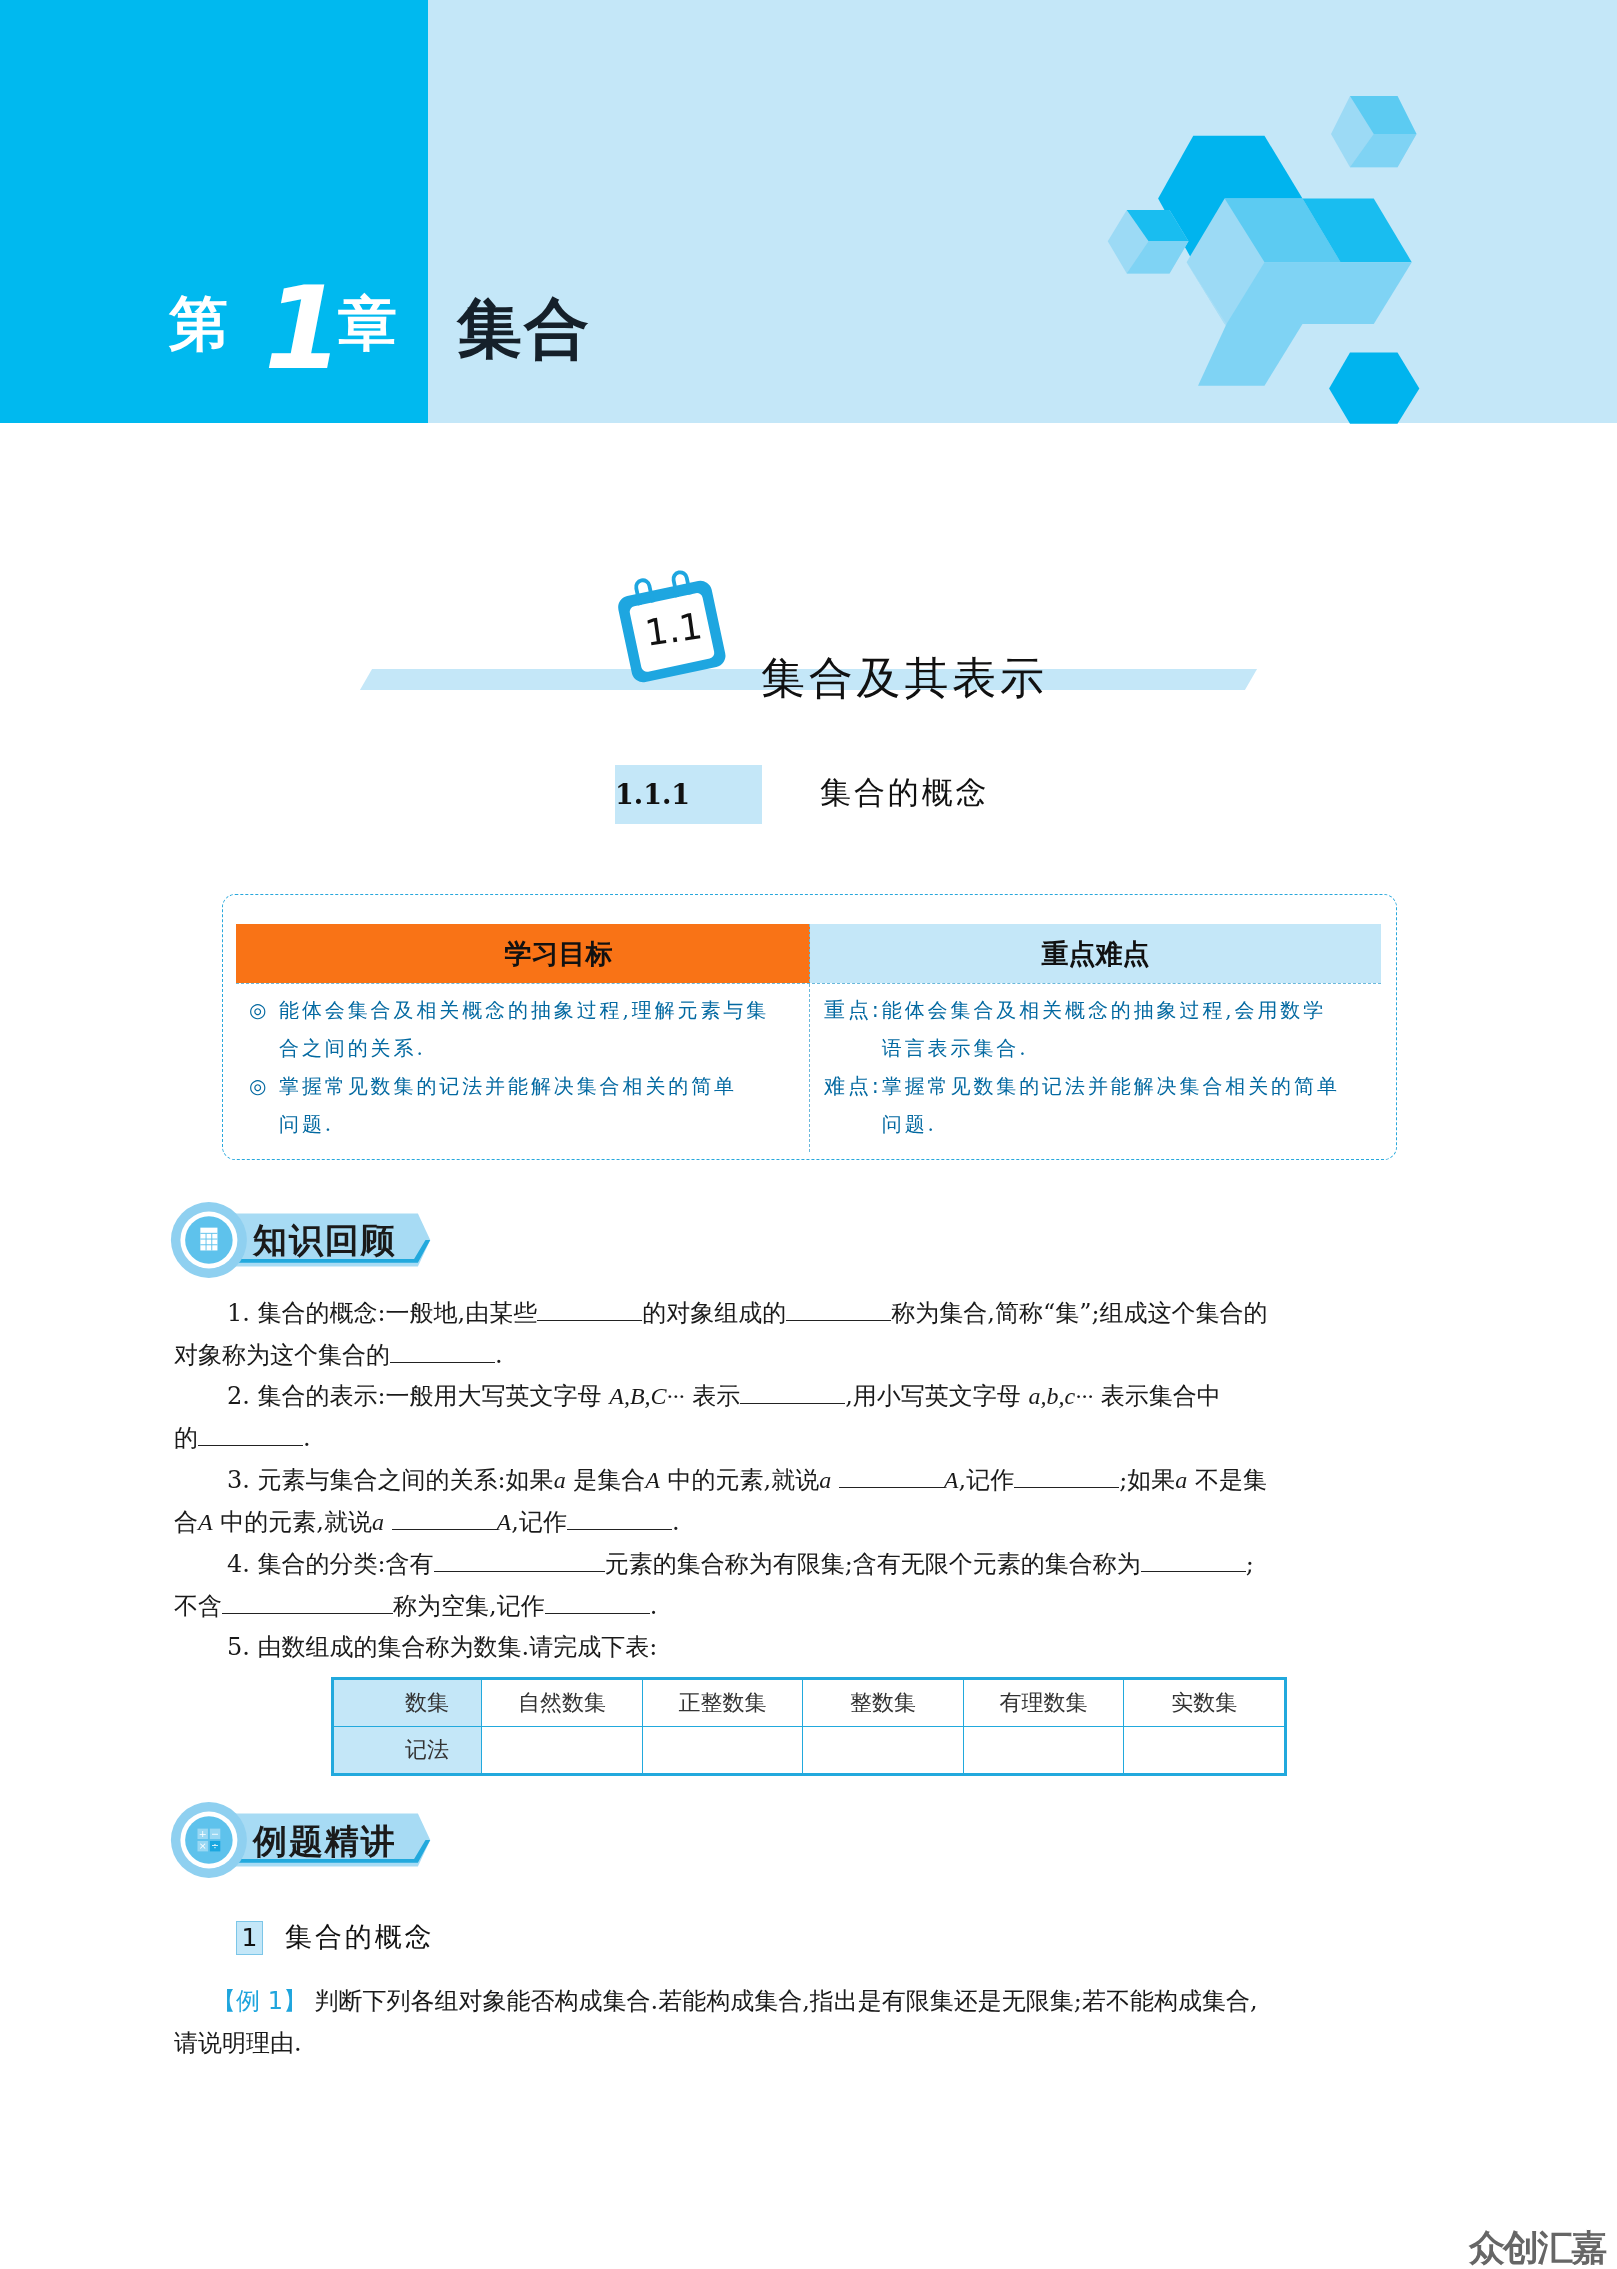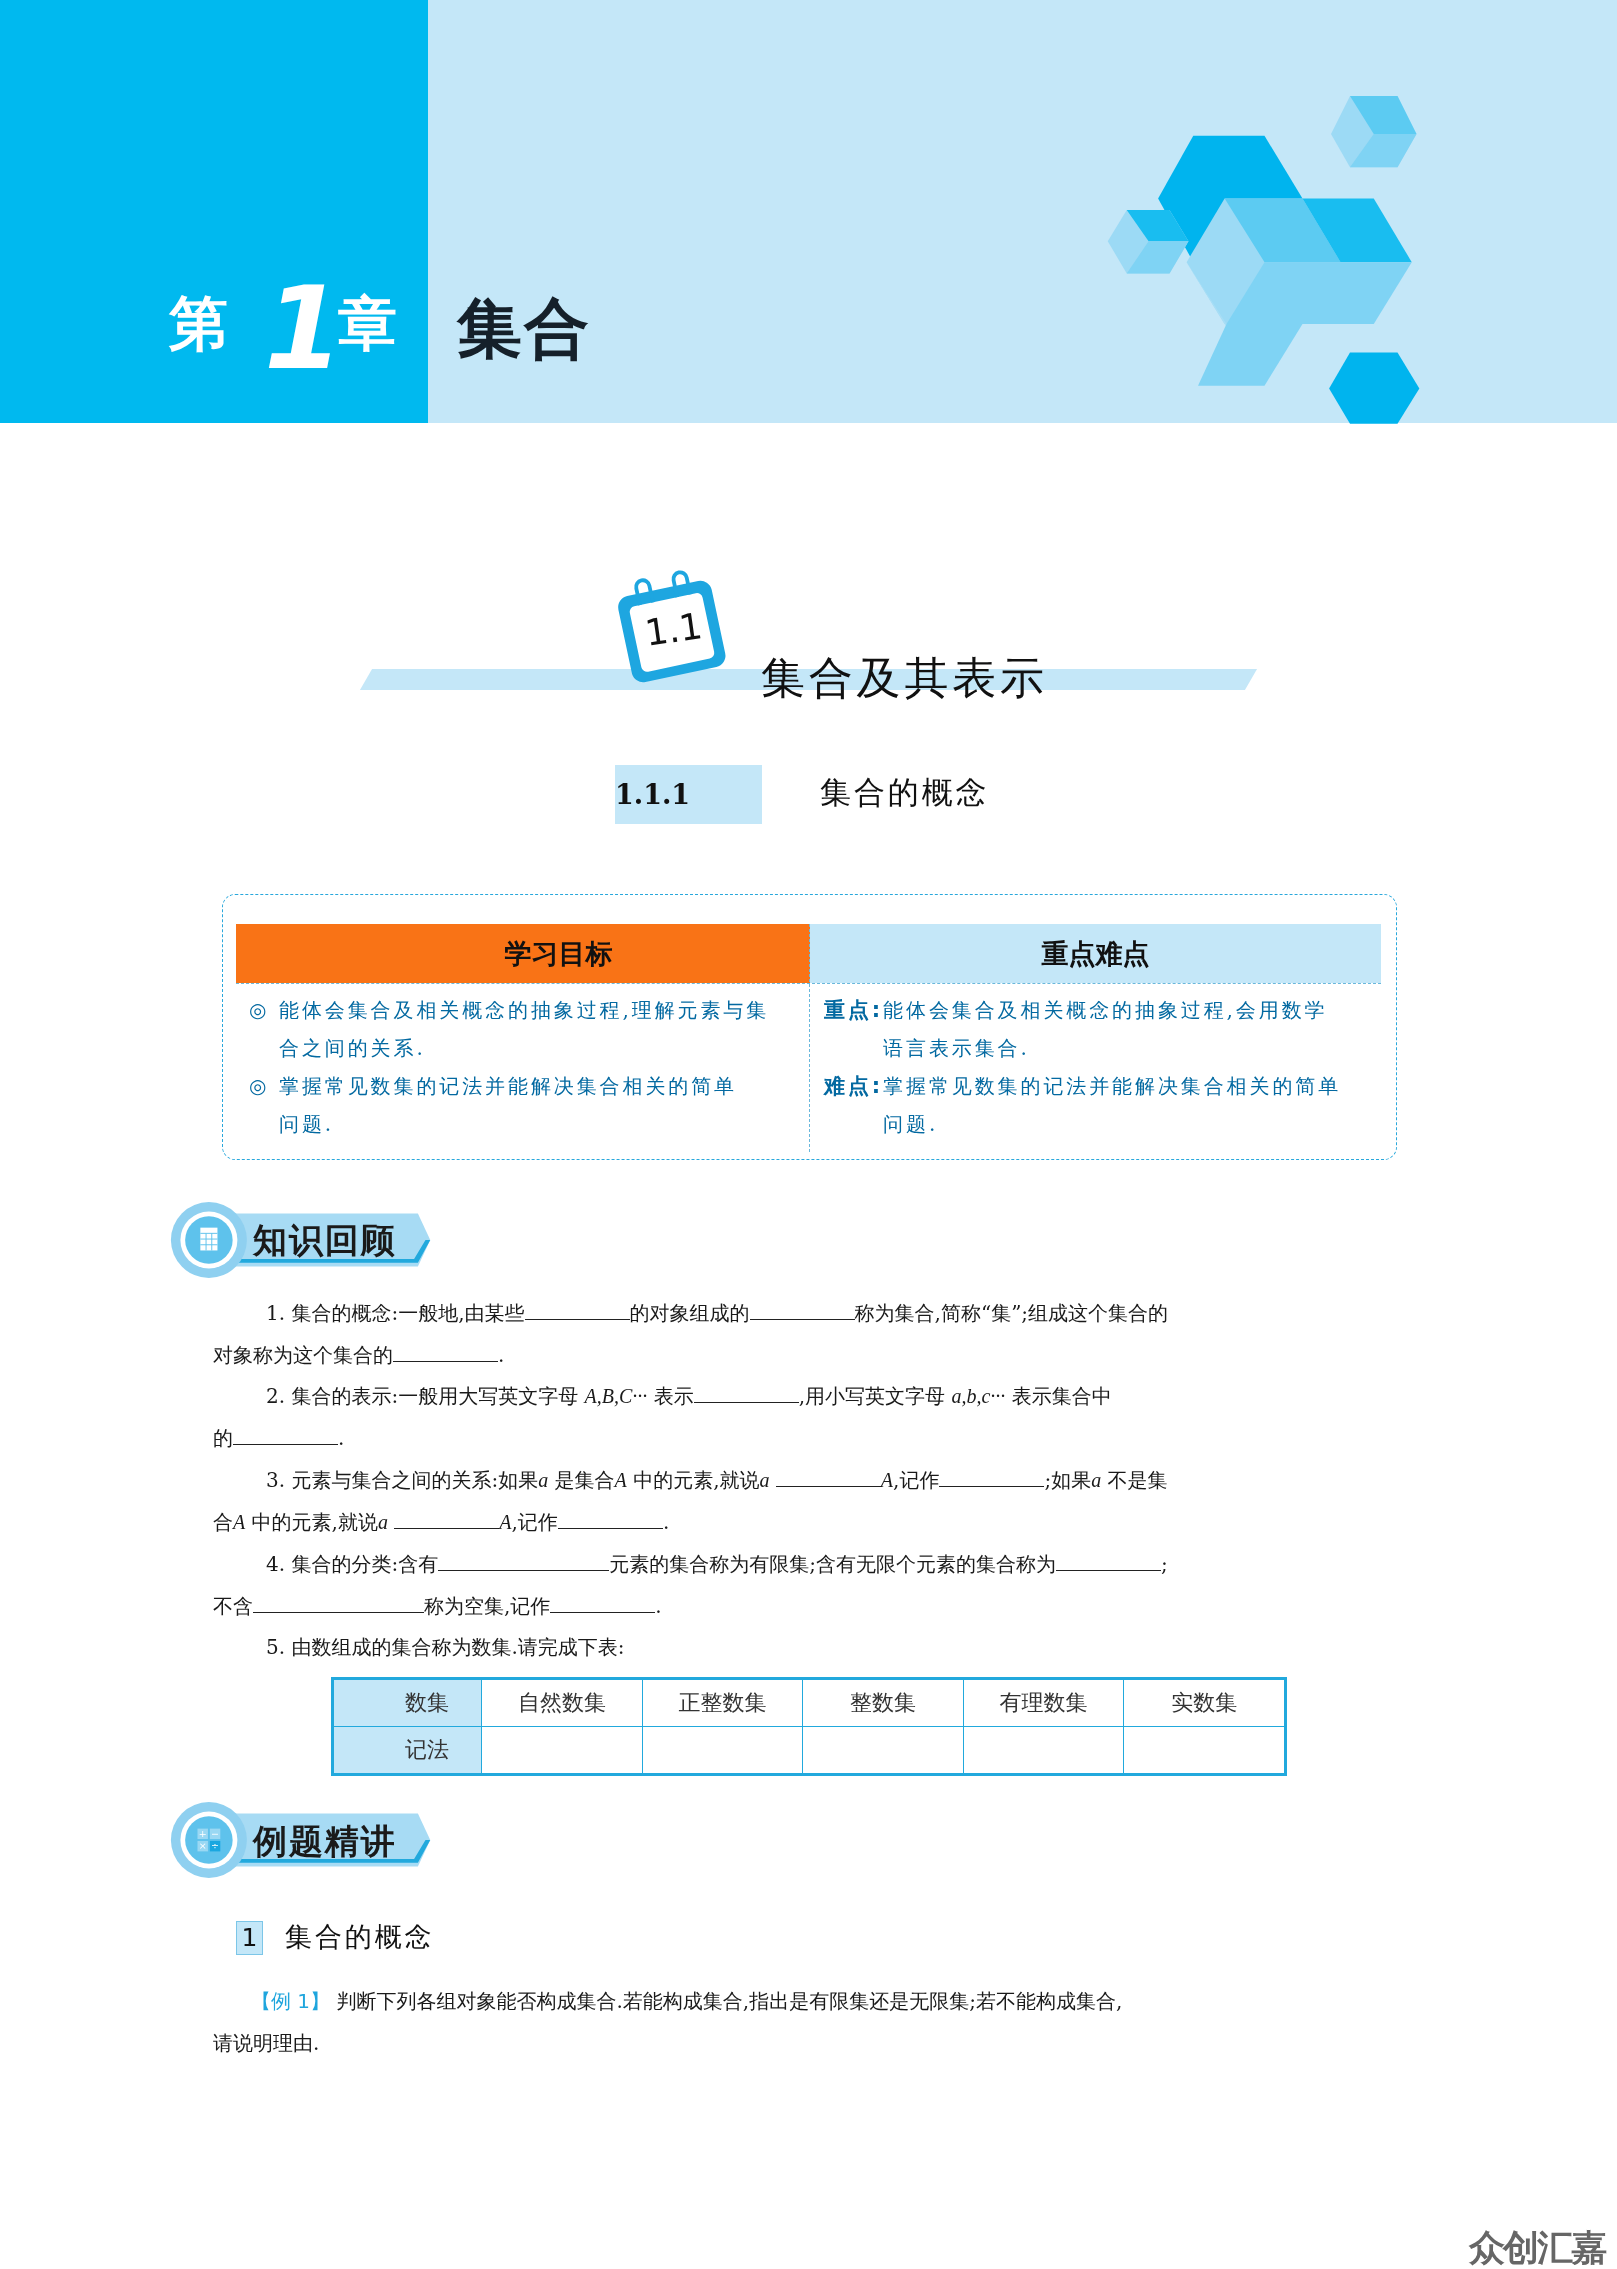--- a/index.html
+++ b/index.html
@@ -32,26 +32,26 @@
   
   .obj-frame{left:222px;top:894px;width:1175px;height:266px;border:1.9px dashed #29a8dc;border-radius:13.3px;box-sizing:border-box;}
   .obj-head-l{left:236px;top:924px;width:573px;height:59px;background:#f97316;padding-left:36px;}
   .obj-head-r{left:810px;top:924px;width:571px;height:59px;background:#c4e7f8;}
   .obj-div-v{left:809px;top:924px;width:0;height:228px;border-left:1px dashed #6ab8dc;}
   .obj-div-h{left:236px;top:983px;width:1145px;height:0;border-top:1px dashed #6ab8dc;}
   .obj-h-text{font-family:"DejaVu Sans",sans-serif;font-weight:bold;font-size:27px;text-align:center;line-height:59px;color:#111;}
   .obj-item{font-size:20px;line-height:38px;letter-spacing:2.9px;color:#0369a1;}
   .obj-item .mark{display:inline-block;width:30px;}
   .obj-item .cont{display:inline-block;vertical-align:top;}
-  .kp-lab{font-family:"DejaVu Sans",sans-serif;font-weight:bold;font-size:21px;}
+  .kp-lab{font-family:"DejaVu Sans",sans-serif;font-weight:normal;font-size:21px;}
   
   .pill{width:266px;height:80px;}
   .pill-text{font-family:"DejaVu Sans",sans-serif;font-weight:bold;font-size:34px;color:#1a1a1a;letter-spacing:1.9px;}
   
-  .para{left:174px;width:1270px;font-size:20px;line-height:42px;color:#1a1a1a;margin-left:39px;}
+  .para{left:174px;width:1270px;font-size:24px;line-height:42px;color:#1a1a1a;}
   .para .ind{display:inline-block;width:53px;}
   .blank{display:inline-block;border-bottom:1.4px solid #222;height:27px;vertical-align:baseline;}
   .b110{width:105px;}
   .b180{width:171px;}
   i.m{font-family:"Liberation Serif",serif;font-style:italic;}
   
   table.ns{border-collapse:collapse;left:331px;top:1677px;width:956px;border:3.8px solid #22a9dd;}
   table.ns td{border:1.4px solid #22a9dd;height:44px;text-align:center;font-size:22px;color:#333;width:167px;}
   table.ns td.rh{background:#c4e7f8;width:112px;padding-left:40px;}
   .topic-box{left:236px;top:1921px;width:25px;height:32px;background:#c4e7f8;border:1.4px solid #7cc6e8;

